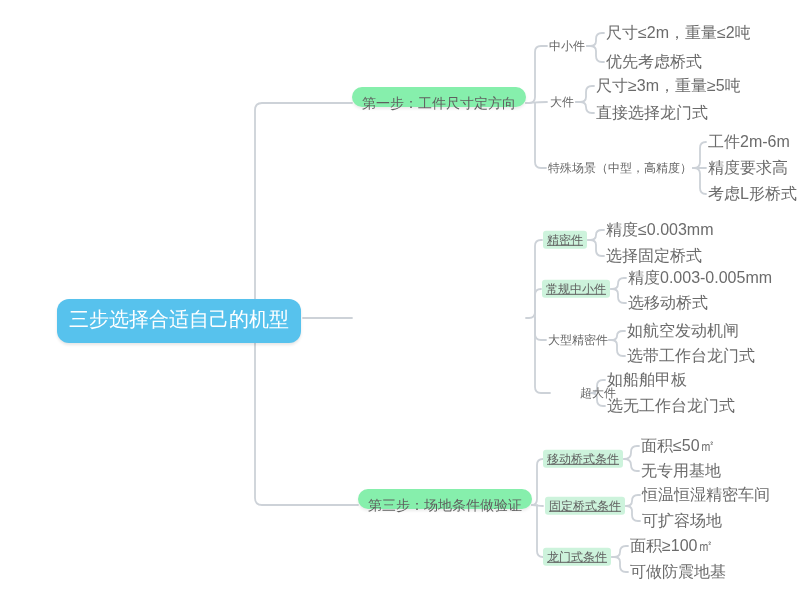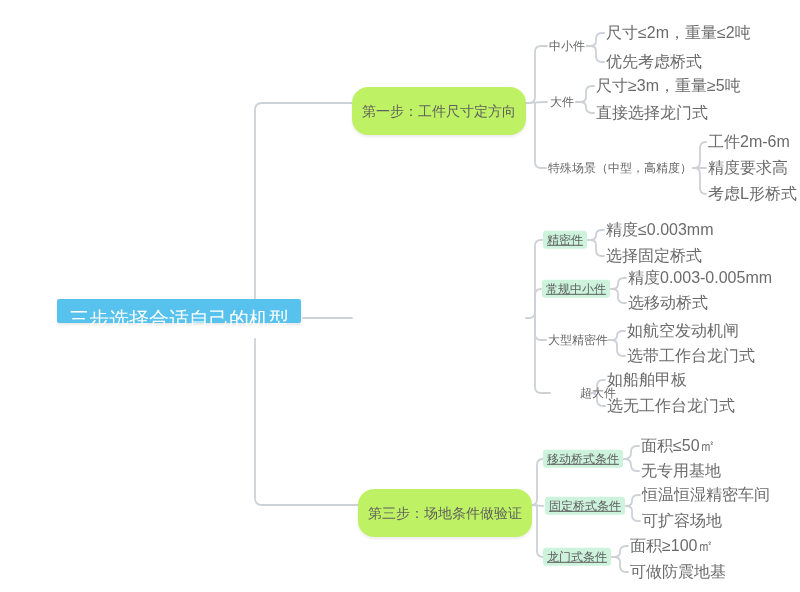--- a/index.html
+++ b/index.html
@@ -23,34 +23,34 @@
     z-index: 1;
   }
   .node {
     position: absolute;
     z-index: 2;
     white-space: nowrap;
     box-sizing: border-box;
   }
   .root-node {
     left: 57px; top: 299px;
-    height: 24px;
+    height: 44px;
     line-height: 40px;
     padding: 0 12px;
     background: #57C2ED;
     color: #ffffff;
     font-size: 20px;
-    border-radius: 2px;
+    border-radius: 12px;
     box-shadow: 0 2px 3px rgba(0,0,0,0.10);
   }
   .branch-node {
-    height: 48px;
+    height: 20px;
     line-height: 32px;
-    padding: 8px 10px;
-    background: #bef264;
+    padding: 0 10px;
+    background: #86efac;
     color: #5F5F5F;
     font-size: 14px;
     border-radius: 16px;
     box-shadow: 0 2px 3px rgba(0,0,0,0.08);
   }
   .child-node {
     transform: translateY(-50%);
     font-size: 12px;
     color: #666666;
     line-height: 1.2;

